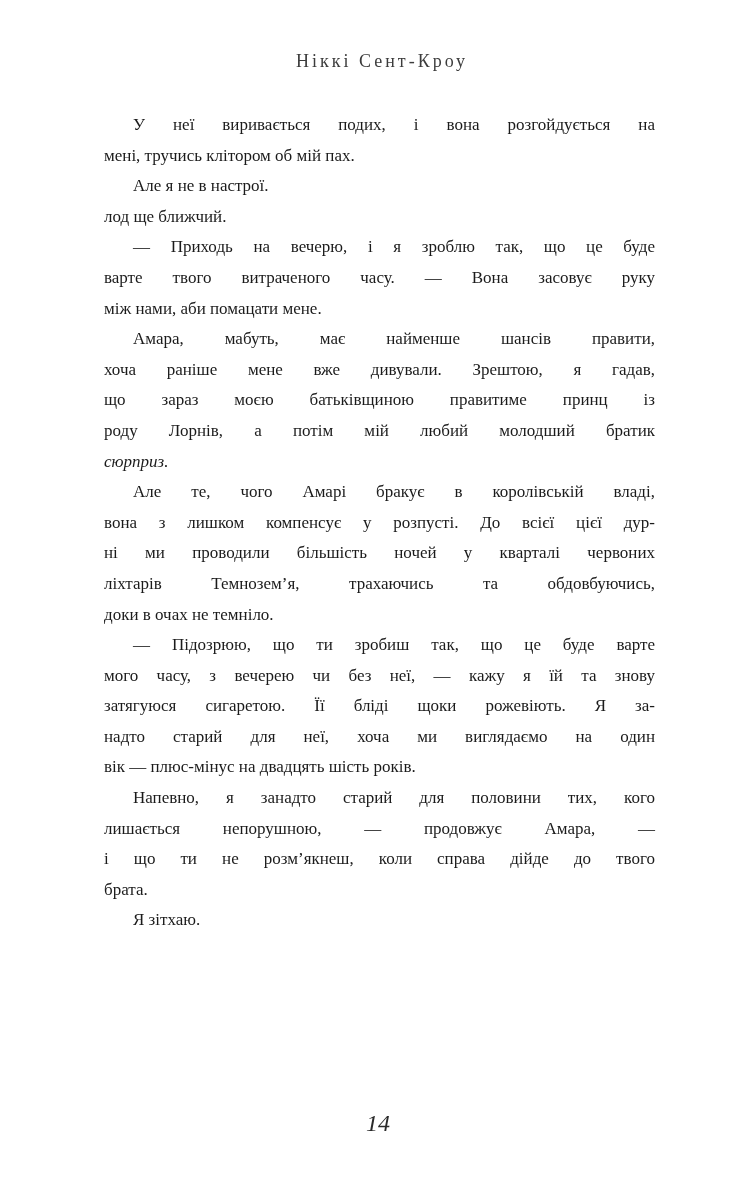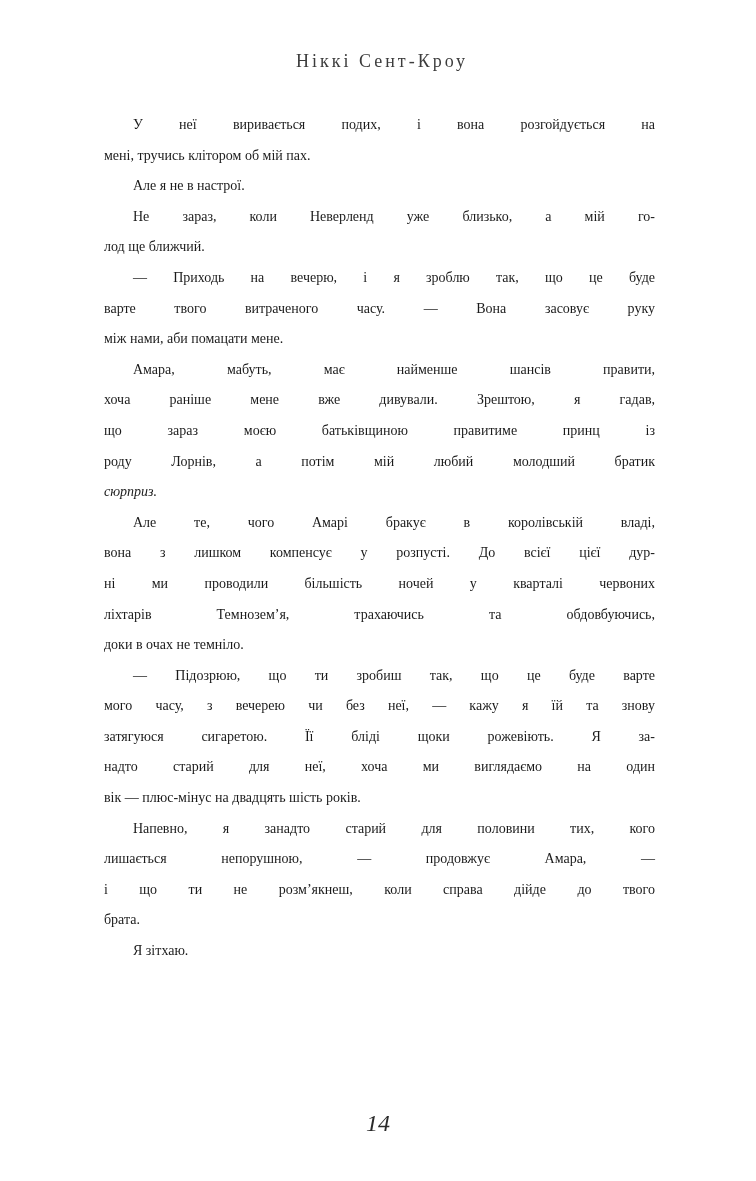--- a/index.html
+++ b/index.html
@@ -23,21 +23,21 @@
     text-align: center;
     font-size: 18px;
     letter-spacing: 3px;
     color: #3c3c3c;
   }
   .text-block {
     position: absolute;
     top: 110px;
     left: 104px;
     width: 551px;
-    font-size: 14px;
+    font-size: 17px;
     line-height: 30.6px;
     color: #1b1b1b;
   }
   .para { margin: 0; }
   .line {
     text-align: justify;
     text-align-last: justify;
   }
   .line.final {
     text-align-last: left;
@@ -67,21 +67,20 @@
 
   <div class="text-block">
       <div class="para">
         <div class="line indent">У неї виривається подих, і вона розгойдується на</div>
         <div class="line final">мені, тручись клітором об мій пах.</div>
       </div>
       <div class="para">
         <div class="line indent final">Але я не в настрої.</div>
       </div>
       <div class="para">
-        <div class="line indent">Не зараз, коли Неверленд уже близько, а мій го-</div>
         <div class="line final">лод ще ближчий.</div>
       </div>
       <div class="para">
         <div class="line indent">— Приходь на вечерю, і я зроблю так, що це буде</div>
         <div class="line">варте твого витраченого часу. — Вона засовує руку</div>
         <div class="line final">між нами, аби помацати мене.</div>
       </div>
       <div class="para">
         <div class="line indent">Амара, мабуть, має найменше шансів правити,</div>
         <div class="line">хоча раніше мене вже дивували. Зрештою, я гадав,</div>

